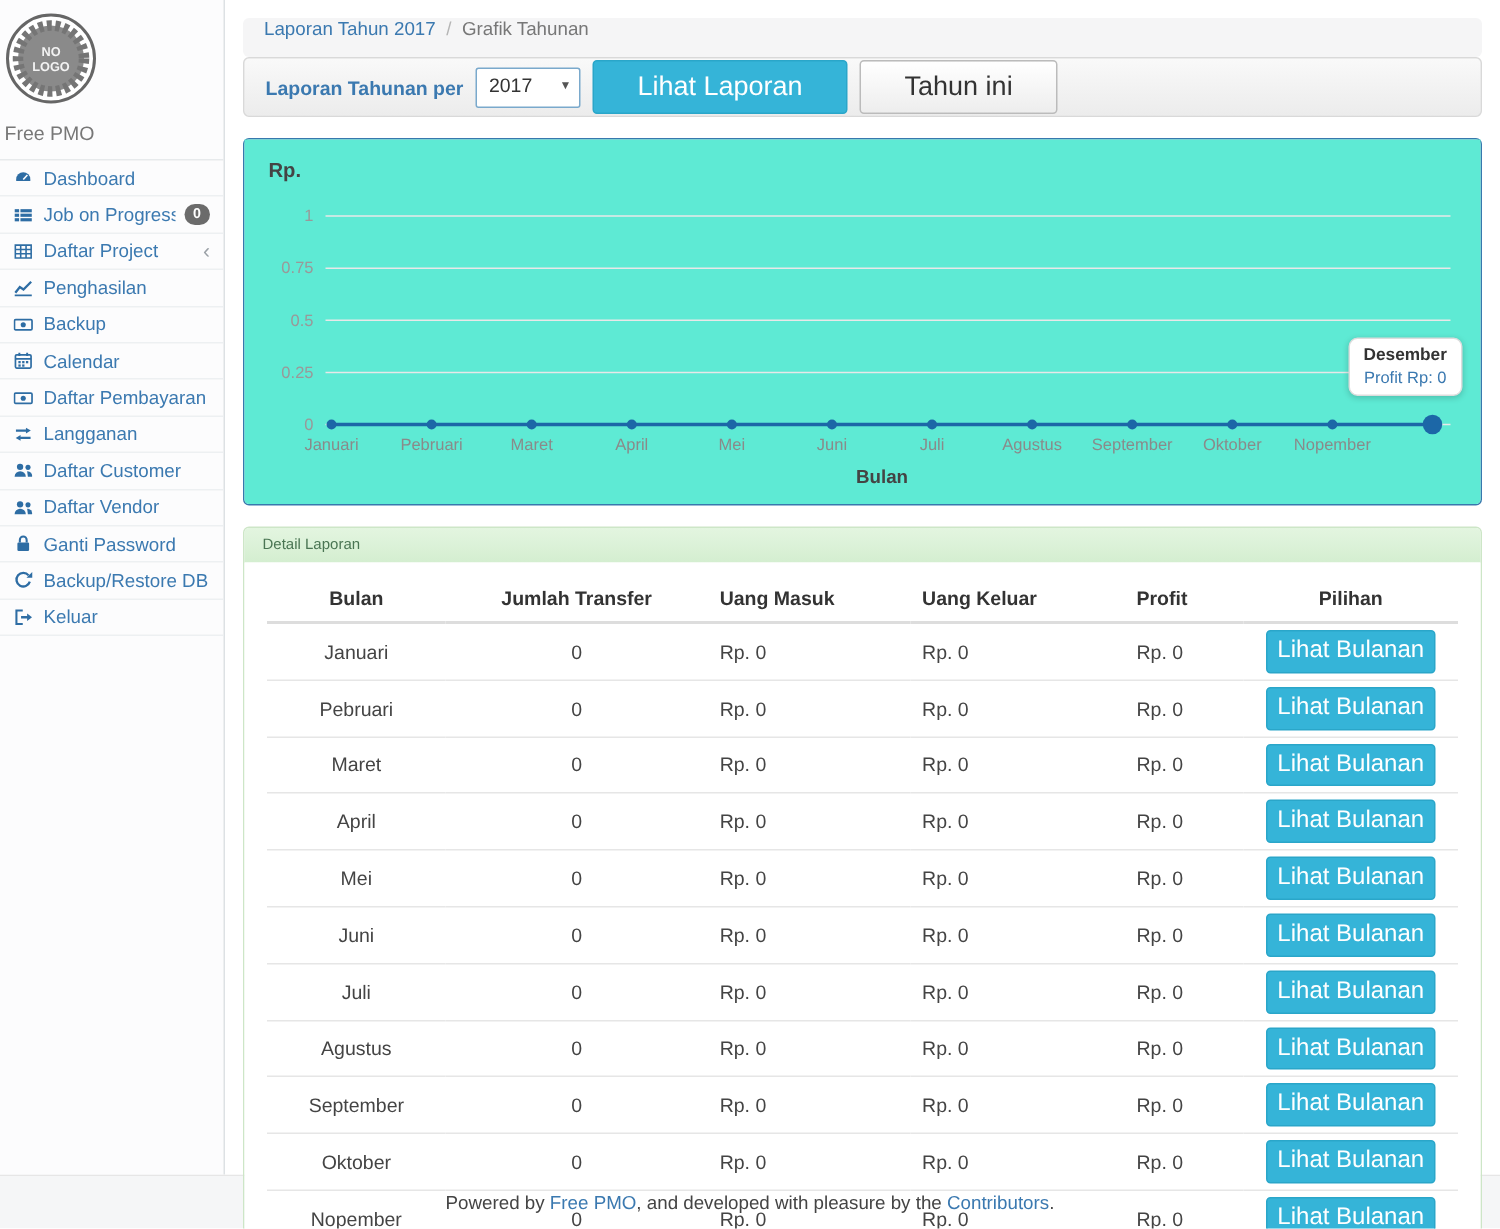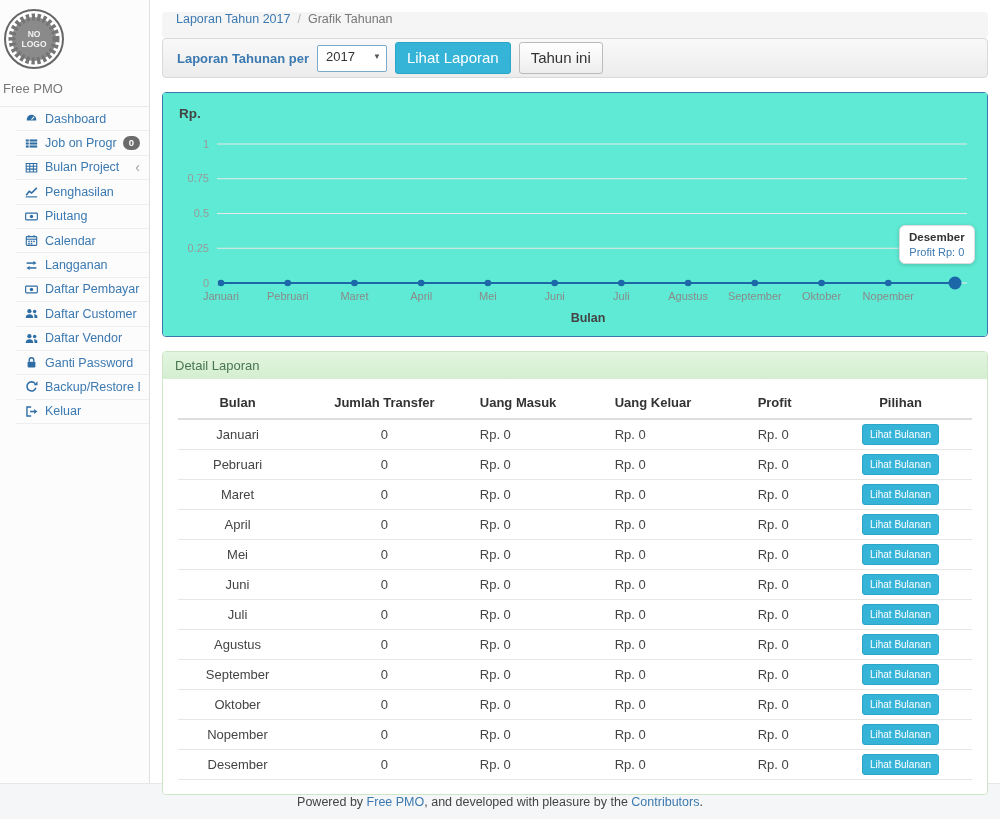--- a/index.html
+++ b/index.html
@@ -13,21 +13,21 @@
   .page { display:flex; height:783px; }
 
   
   .sidebar {
     width:150px; flex:0 0 150px;
     background:#fcfcfd;
     border-right:1px solid #dde1e4;
   }
   .logo-block { text-align:left; padding:8px 3px 10px; }
   .brand { color:#777; font-size:13px; margin-top:8px; }
-  .side-menu { border-top:1px solid #e7eaec;padding-left:16px; }
+  .side-menu { border-top:1px solid #e7eaec; }
   .side-item {
     display:flex; align-items:center; gap:6px;
     padding:4px 9px; height:24.4px;
     border-bottom:1px solid #edf0f2;
     color:#3b79b0; cursor:pointer; font-size:12.5px;
     white-space:nowrap;
   }
   .side-item .ic { width:14px; display:inline-flex; color:#2e6da4; flex:0 0 14px; }
   .side-item .lbl { flex:1 1 auto; overflow:hidden; }
   .badge {
@@ -55,21 +55,21 @@
     padding:0 14px; margin-bottom:14px;
   }
   .formbar .flabel { color:#3b79b0; font-weight:bold; font-size:13px; }
   .yearselect {
     width:70px; height:27px; background:#fff;
     border:1px solid #7aa9cc; border-radius:2px;
     display:flex; align-items:center; justify-content:space-between;
     padding:0 5px 4px 8px; cursor:pointer; color:#333;
   }
   .yearselect .caret { font-size:8px; color:#555; }
-  .btn { border-radius:3px; font-size:15px; padding:5px 11px; cursor:pointer; line-height:1.3; }
+  .btn { border-radius:3px; font-size:18px; padding:5px 29px; cursor:pointer; line-height:1.3; }
   .btn-info { background:#35b4d8; border:1px solid #2aa6c9; color:#fff; }
   .btn-default { background:linear-gradient(#fff,#ededed); border:1px solid #bbb; color:#333; }
 
   
   .panel { border-radius:4px; margin-bottom:14px; }
   .panel-chart { border:1px solid #3878ad; }
   .panel-chart .hd {
     background:linear-gradient(#3d7db5,#2f6da3);
     color:#fff; padding:5px 12px; font-size:13px;
     border-radius:3px 3px 0 0;
@@ -81,29 +81,29 @@
     box-shadow:0 1px 4px rgba(0,0,0,.18); padding:5px 9px; text-align:center;
     font-size:11px; min-width:56px;
   }
   .tt-title { font-weight:bold; color:#333; font-size:11.5px; margin-bottom:3px; }
   .tt-val { color:#3b79b0; }
 
   
   .panel-green { border:1px solid #cde6c7; }
   .panel-green .hd {
     background:linear-gradient(#e3f5e0,#d4eed0);
-    color:#4a7553; padding:6px 12px; font-size:13px;
+    color:#4a7553; padding:6px 12px; font-size:10px;
     border-radius:3px 3px 0 0;
   }
   .panel-green .bd { background:#fff; padding:8px 15px 14px; border-radius:0 0 3px 3px; }
   table.report { width:100%; border-collapse:collapse; font-size:13px; }
   table.report th { padding:8px 8px; border-bottom:2px solid #ddd; color:#333; font-weight:bold; }
   table.report td { padding:4px 8px; border-bottom:1px solid #e6e6e6; color:#444; height:24.4px; }
   .al-c { text-align:center; } .al-r { text-align:left; }
-  .btn-xs { font-size:10px; padding:3px 7px; }
+  .btn-xs { font-size:16px; padding:3px 7px; }
 
   
   .footer {
     height:36px; background:#f5f6f7; border-top:1px solid #e6e6e6;
     display:flex; align-items:center; justify-content:center;
     font-size:12.5px; color:#444; gap:0;
   }
   .footer a { color:#3b79b0; text-decoration:none; cursor:pointer; }
 </style>
 </head>
@@ -144,76 +144,76 @@
           </span>
           <span class="lbl">Job on Progress</span>
           <span class="badge">0</span>
         </div>
         <div class="side-item">
           <span class="ic">
             <svg width="13" height="13" viewBox="0 0 16 16" fill="currentColor">
               <path fill="none" stroke="currentColor" stroke-width="1.3" d="M1.5,3 h13 v10.5 h-13 z M1.5,6.5 h13 M1.5,10 h13 M5.9,3 v10.5 M10.3,3 v10.5"></path>
             </svg>
           </span>
-          <span class="lbl">Bulan Project</span>
+          <span class="lbl">Daftar Project</span>
           <span class="chev">‹</span>
         </div>
         <div class="side-item">
           <span class="ic">
             <svg width="13" height="13" viewBox="0 0 16 16" fill="currentColor">
               <polyline points="1.5,12.5 5.2,7.8 8.2,9.8 14.5,3.5" fill="none" stroke="currentColor" stroke-width="1.9"></polyline>
               <path d="M1,14.6 h14" stroke="currentColor" stroke-width="1.4"></path>
             </svg>
           </span>
           <span class="lbl">Penghasilan</span>
         </div>
         <div class="side-item">
           <span class="ic">
             <svg width="13" height="13" viewBox="0 0 16 16" fill="currentColor">
               <rect x="0.8" y="3.8" width="14.4" height="8.4" rx="1" fill="none" stroke="currentColor" stroke-width="1.4"></rect>
               <circle cx="8" cy="8" r="2.1"></circle>
             </svg>
           </span>
-          <span class="lbl">Piutang</span>
+          <span class="lbl">Backup</span>
         </div>
         <div class="side-item">
           <span class="ic">
             <svg width="13" height="13" viewBox="0 0 16 16" fill="currentColor">
               <rect x="1.6" y="3.2" width="12.8" height="10.8" rx="1" fill="none" stroke="currentColor" stroke-width="1.4"></rect>
               <path d="M1.6,6.4 h12.8" stroke="currentColor" stroke-width="1.4"></path>
               <line x1="4.8" y1="1.4" x2="4.8" y2="4" stroke="currentColor" stroke-width="1.6"></line>
               <line x1="11.2" y1="1.4" x2="11.2" y2="4" stroke="currentColor" stroke-width="1.6"></line>
               <rect x="4" y="8.2" width="1.9" height="1.9"></rect>
               <rect x="7.1" y="8.2" width="1.9" height="1.9"></rect>
               <rect x="10.2" y="8.2" width="1.9" height="1.9"></rect>
               <rect x="4" y="11" width="1.9" height="1.9"></rect>
               <rect x="7.1" y="11" width="1.9" height="1.9"></rect>
             </svg>
           </span>
           <span class="lbl">Calendar</span>
         </div>
         <div class="side-item">
           <span class="ic">
             <svg width="13" height="13" viewBox="0 0 16 16" fill="currentColor">
+              <rect x="0.8" y="3.8" width="14.4" height="8.4" rx="1" fill="none" stroke="currentColor" stroke-width="1.4"></rect>
+              <circle cx="8" cy="8" r="2.1"></circle>
+            </svg>
+          </span>
+          <span class="lbl">Daftar Pembayaran</span>
+        </div>
+        <div class="side-item">
+          <span class="ic">
+            <svg width="13" height="13" viewBox="0 0 16 16" fill="currentColor">
               <line x1="2" y1="5" x2="10.6" y2="5" stroke="currentColor" stroke-width="1.9"></line>
               <polygon points="10.2,2.6 14.2,5 10.2,7.4"></polygon>
               <line x1="5.4" y1="11" x2="14" y2="11" stroke="currentColor" stroke-width="1.9"></line>
               <polygon points="5.8,8.6 1.8,11 5.8,13.4"></polygon>
             </svg>
           </span>
           <span class="lbl">Langganan</span>
-        </div>
-        <div class="side-item">
-          <span class="ic">
-            <svg width="13" height="13" viewBox="0 0 16 16" fill="currentColor">
-              <rect x="0.8" y="3.8" width="14.4" height="8.4" rx="1" fill="none" stroke="currentColor" stroke-width="1.4"></rect>
-              <circle cx="8" cy="8" r="2.1"></circle>
-            </svg>
-          </span>
-          <span class="lbl">Daftar Pembayaran</span>
         </div>
         <div class="side-item">
           <span class="ic">
             <svg width="13" height="13" viewBox="0 0 16 16" fill="currentColor">
               <circle cx="5.4" cy="5.2" r="2.6"></circle>
               <path d="M0.9,13.4 a4.6,4.6 0 0 1 9.2,0 z"></path>
               <circle cx="11.9" cy="5.6" r="2.1"></circle>
               <path d="M11.2,8.8 a3.8,3.8 0 0 1 4,4.6 h-3.4"></path>
             </svg>
           </span>

